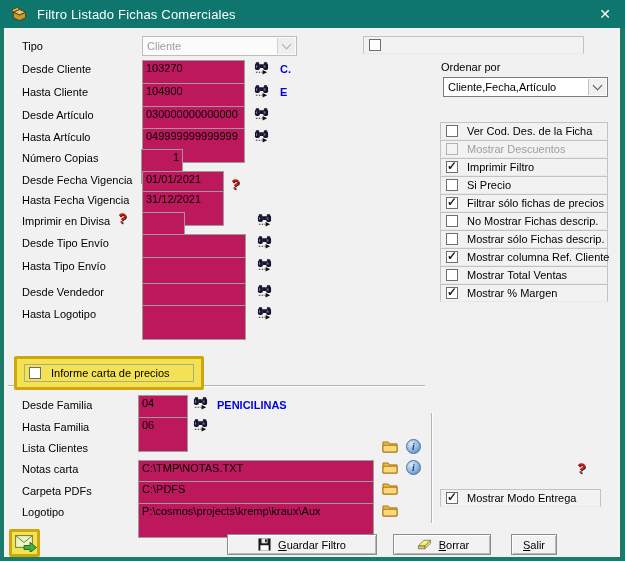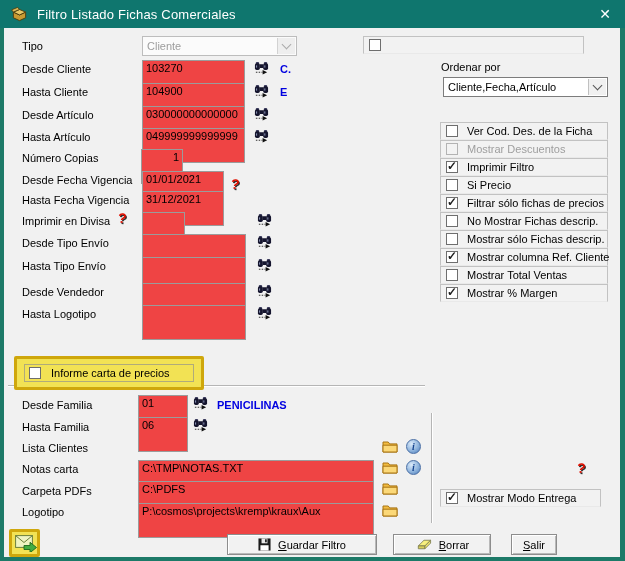--- a/index.html
+++ b/index.html
@@ -9,21 +9,21 @@
   .titlebar{position:absolute;left:0;top:0;width:625px;height:28px;background:#0f766e;display:flex;align-items:center;}
   .frame{position:absolute;background:#1d7a68;}
   .frame.left{left:0;top:28px;width:4px;height:533px;}
   .frame.right{right:0;top:28px;width:5px;height:533px;}
   .frame.bottom{left:0;top:557px;width:625px;height:4px;}
   .title-text{color:#fff;font-size:13px;margin-left:9px;letter-spacing:.2px;}
   .app-icon{margin-left:11px;display:flex;}
   .close-x{position:absolute;right:14px;top:6px;color:#fff;font-size:14px;line-height:16px;cursor:default;}
 
   .lab{position:absolute;left:22px;font-size:11px;color:#000;white-space:nowrap;}
-  .tb{position:absolute;box-sizing:border-box;height:35px;background:#ef4444;border:1px solid #9b9b9b;font-size:11px;color:#000;padding:1px 3px;white-space:nowrap;overflow:hidden;}
+  .tb{position:absolute;box-sizing:border-box;height:35px;background:#be185d;border:1px solid #9b9b9b;font-size:11px;color:#000;padding:1px 3px;white-space:nowrap;overflow:hidden;}
   .tb.num{text-align:right;}
   .suffix{position:absolute;font-size:11px;font-weight:700;color:#0000e0;white-space:nowrap;}
   .icon{position:absolute;display:flex;}
   .help{position:absolute;color:#e01000;font-weight:700;font-size:14px;line-height:14px;text-shadow:1.2px 1.2px 0 #303030;transform:rotate(6deg);}
 
   
   .combo{position:absolute;box-sizing:border-box;height:20px;background:#fff;border:1px solid #7c7c7c;font-size:11px;display:flex;align-items:center;padding-left:4px;}
   .combo .cbtn{position:absolute;right:1px;top:1px;bottom:1px;width:17px;background:#f0f0f0;border-left:1px solid #c0c0c0;display:flex;align-items:center;justify-content:center;}
   .chev{width:6px;height:6px;border-right:1.5px solid #555;border-bottom:1.5px solid #555;transform:rotate(45deg);margin-top:-4px;}
   .combo.disabled{background:#fbfbfb;border-color:#bdbdbd;color:#9d9d9d;}
@@ -210,21 +210,21 @@
   <div class="vsep" style="left:431px;top:413px;height:110px"></div>
 
   <div class="hl" style="left:14px;top:356px;width:190px;height:34px">
     <div class="hl-inner-row checked">
       <span class="cb"></span>
       <span class="cblabel">Informe carta de precios</span>
     </div>
   </div>
 
   <div class="lab" style="top:399px">Desde Familia</div>
-  <div class="tb" style="left:138px;top:395px;width:50px">01</div>
+  <div class="tb" style="left:138px;top:395px;width:50px">04</div>
   <span class="icon" style="left:193px;top:396px">
       <svg width="15" height="14">
         <use href="#sym-binoc"></use>
       </svg>
     </span>
   <span class="suffix" style="left:217px;top:399px">PENICILINAS</span>
 
   <div class="lab" style="top:421px">Hasta Familia</div>
   <div class="tb" style="left:138px;top:417px;width:50px">06</div>
   <span class="icon" style="left:193px;top:418px">

